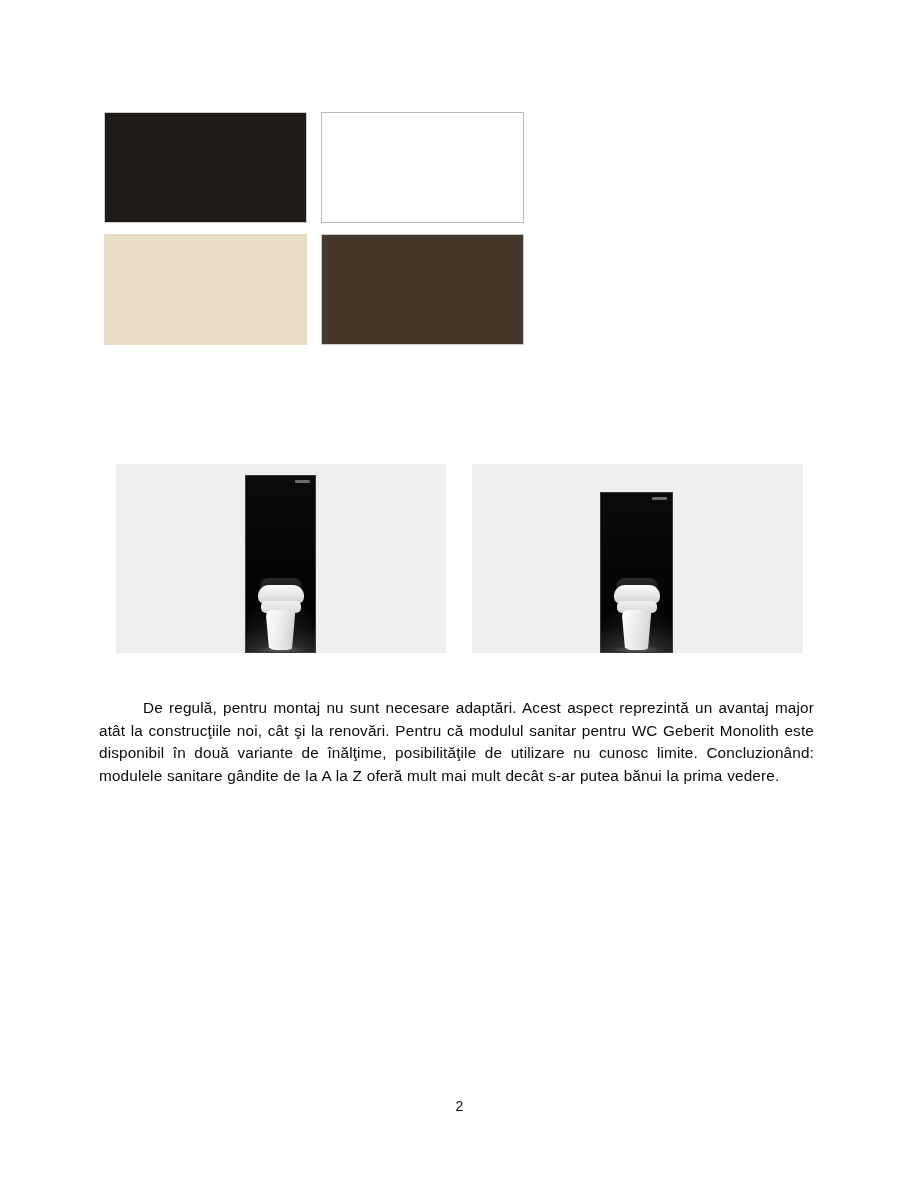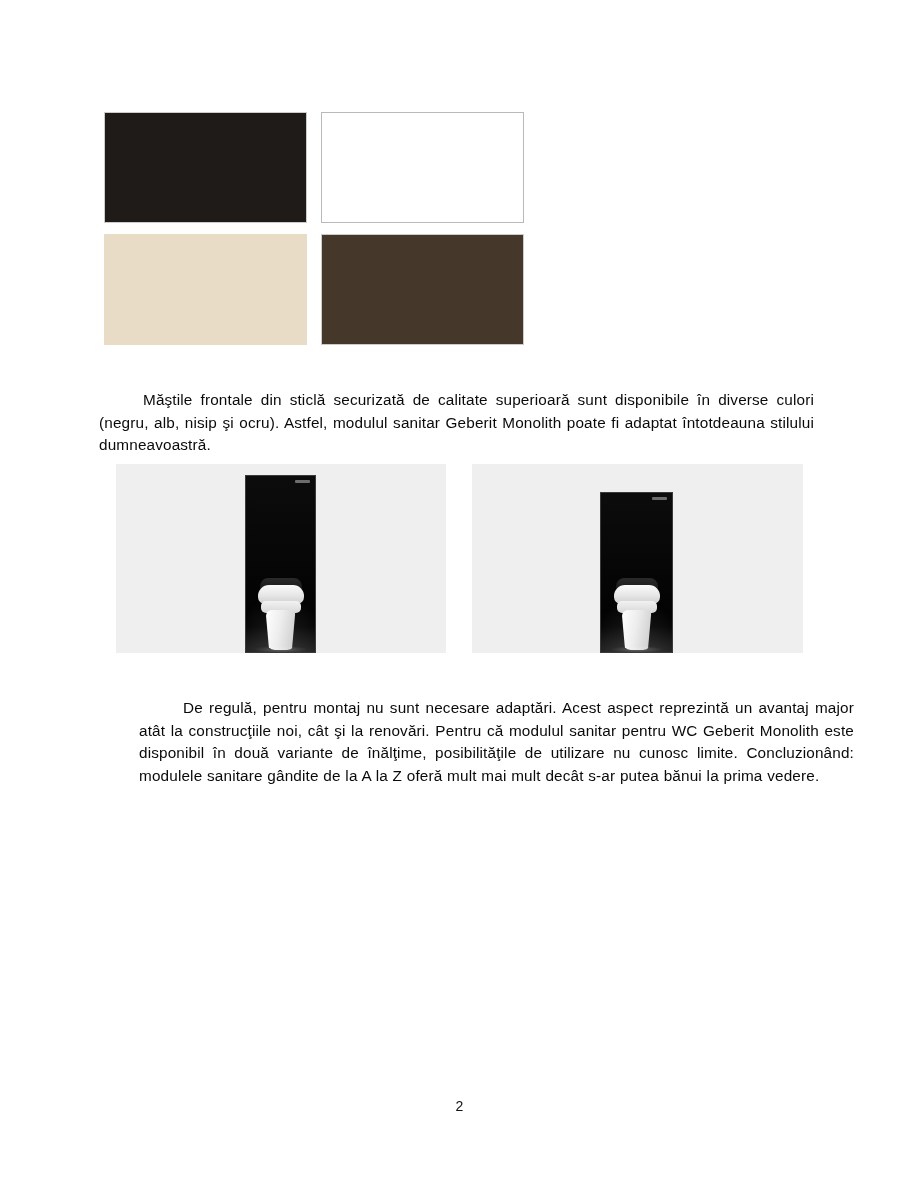--- a/index.html
+++ b/index.html
@@ -60,21 +60,21 @@
     width: 715px;
     font-size: 15.3px;
     line-height: 22.5px;
     text-align: justify;
     text-indent: 44px;
     color: #0a0a0a;
     letter-spacing: 0.01em;
     word-spacing: 0.02em;
   }
   .para-1 { top: 374px; }
-  .para-2 { top: 682px; margin-left: 40px; }
+  .para-2 { top: 682px; }
 
   
   .photo {
     position: absolute;
     background: #efefef;
     overflow: hidden;
   }
   .photo-1 { left: 116px; top: 464px; width: 330px; height: 189px; }
   .photo-2 { left: 472px; top: 464px; width: 331px; height: 189px; }
 
@@ -202,21 +202,20 @@
     <div class="swatch sand">
       <div class="sw-inner" style="background:#E8DCC6;"></div>
     </div>
 
     <div class="swatch ocre">
       <div class="sw-inner sw-thinline" style="background:#45382A;"></div>
     </div>
 
   </div>
 
-  <p class="para para-1">Măştile frontale din sticlă securizată de calitate superioară sunt disponibile în diverse culori (negru, alb, nisip şi ocru). Astfel, modulul sanitar Geberit Monolith poate fi adaptat întotdeauna stilului dumneavoastră.</p>
 
   <div class="photo photo-1">
     <div class="module module-tall">
       <div class="module-glass"></div>
       <div class="brand-mark"></div>
       <div class="floor-glow"></div>
       <div class="wc">
         <div class="wc-lid"></div>
         <div class="wc-seat"></div>
         <div class="wc-rim"></div>

